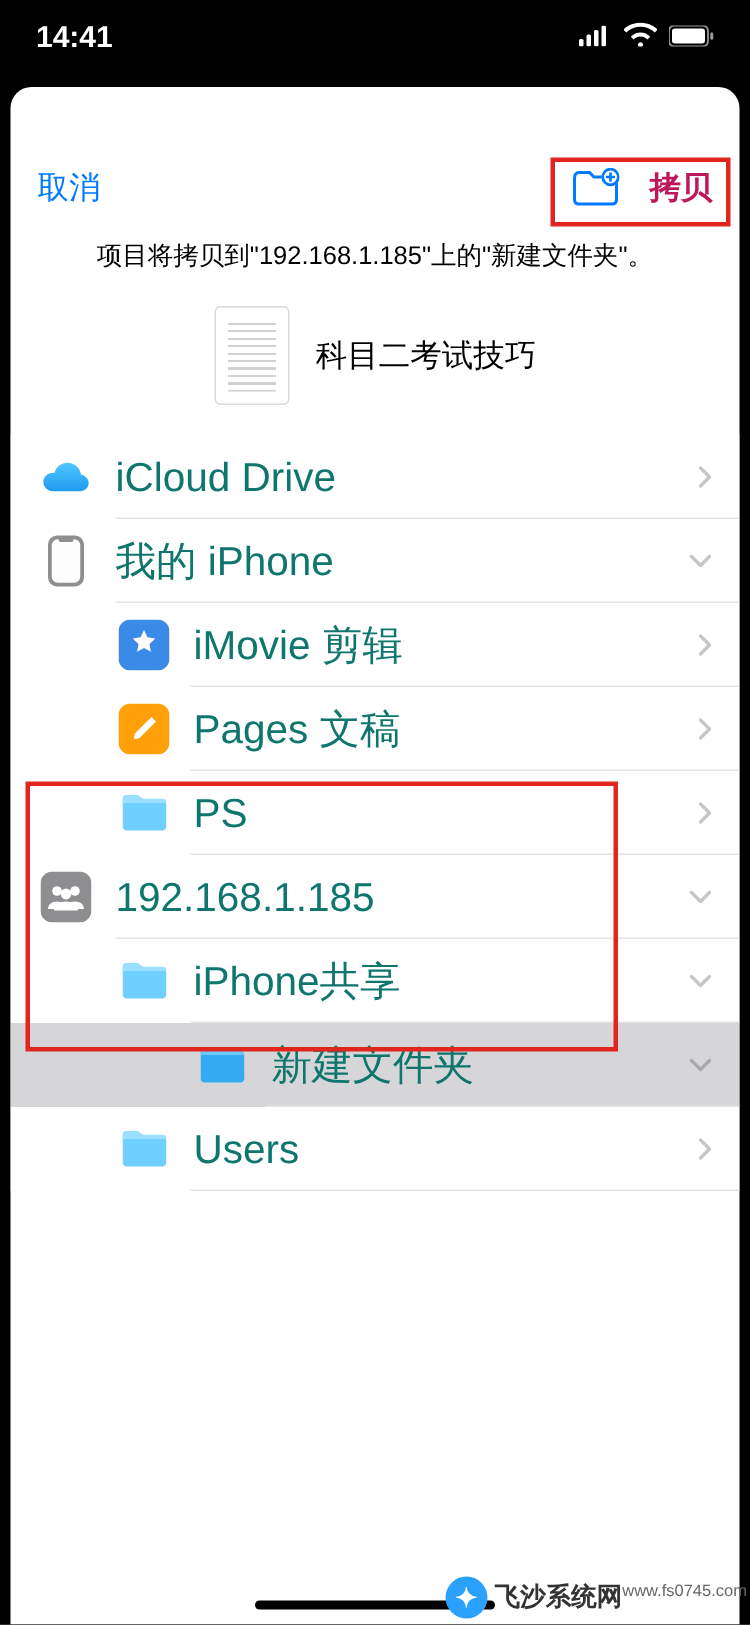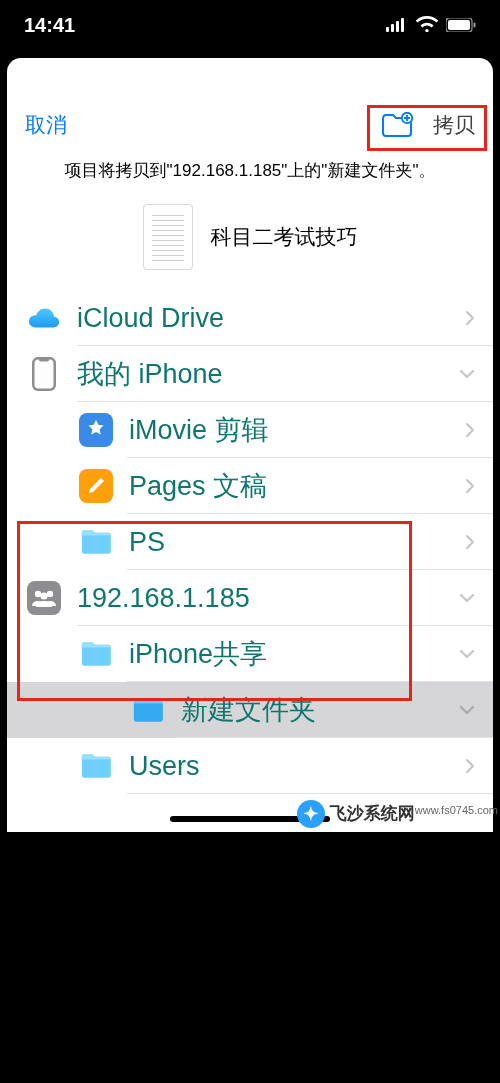--- a/index.html
+++ b/index.html
@@ -1,18 +1,18 @@
 <!DOCTYPE html>
 <html><head>
 <meta charset="utf-8">
 <style>
   * { margin: 0; padding: 0; box-sizing: border-box; font-family: -apple-system, "PingFang SC", "Helvetica Neue", sans-serif; }
   html, body { width: 500px; height: 1083px; background: #000; overflow: hidden; }
   .phone {
-    width: 500px; height: 832px; background: #000; position: relative;
+    width: 500px; height: 1083px; background: #000; position: relative;
   }
   .status-bar {
     height: 50px; display: flex; align-items: center; justify-content: space-between;
     padding: 0 24px; color: #fff; font-size: 20px; font-weight: 600;
   }
   .status-right { display: flex; gap: 8px; align-items: center; }
   .notch {
     position: absolute; top: 0; left: 50%; transform: translateX(-50%);
     width: 180px; height: 34px; background: #000; border-radius: 0 0 22px 22px;
     z-index: 5;
@@ -20,21 +20,21 @@
   .sheet {
     position: absolute; top: 58px; left: 7px; right: 7px; bottom: 0;
     background: #fff; border-radius: 14px 14px 0 0; overflow: hidden;
   }
   .sheet-header {
     height: 56px; display: flex; align-items: center; justify-content: space-between;
     padding: 0 18px; position: relative; margin-top: 39px;
   }
   .cancel { color: #007aff; font-size: 21px; font-weight: 400; }
   .header-right { display: flex; align-items: center; gap: 20px; position: relative; }
-  .copy { color: #404040; font-size: 21px; font-weight: 400; }
+  .copy { color: #be185d; font-size: 21px; font-weight: 700; }
   .new-folder-icon { display: inline-flex; }
   .highlight-header {
     position: absolute; border: 3px solid #e0261e; top: 8px; right: 6px; width: 120px; height: 46px; pointer-events: none;
   }
   .subtitle {
     text-align: center; font-size: 17px; color: #000; padding: 6px 20px 14px;
   }
   .file-preview {
     display: flex; align-items: center; justify-content: center; gap: 18px; padding: 8px 0 20px;
   }

